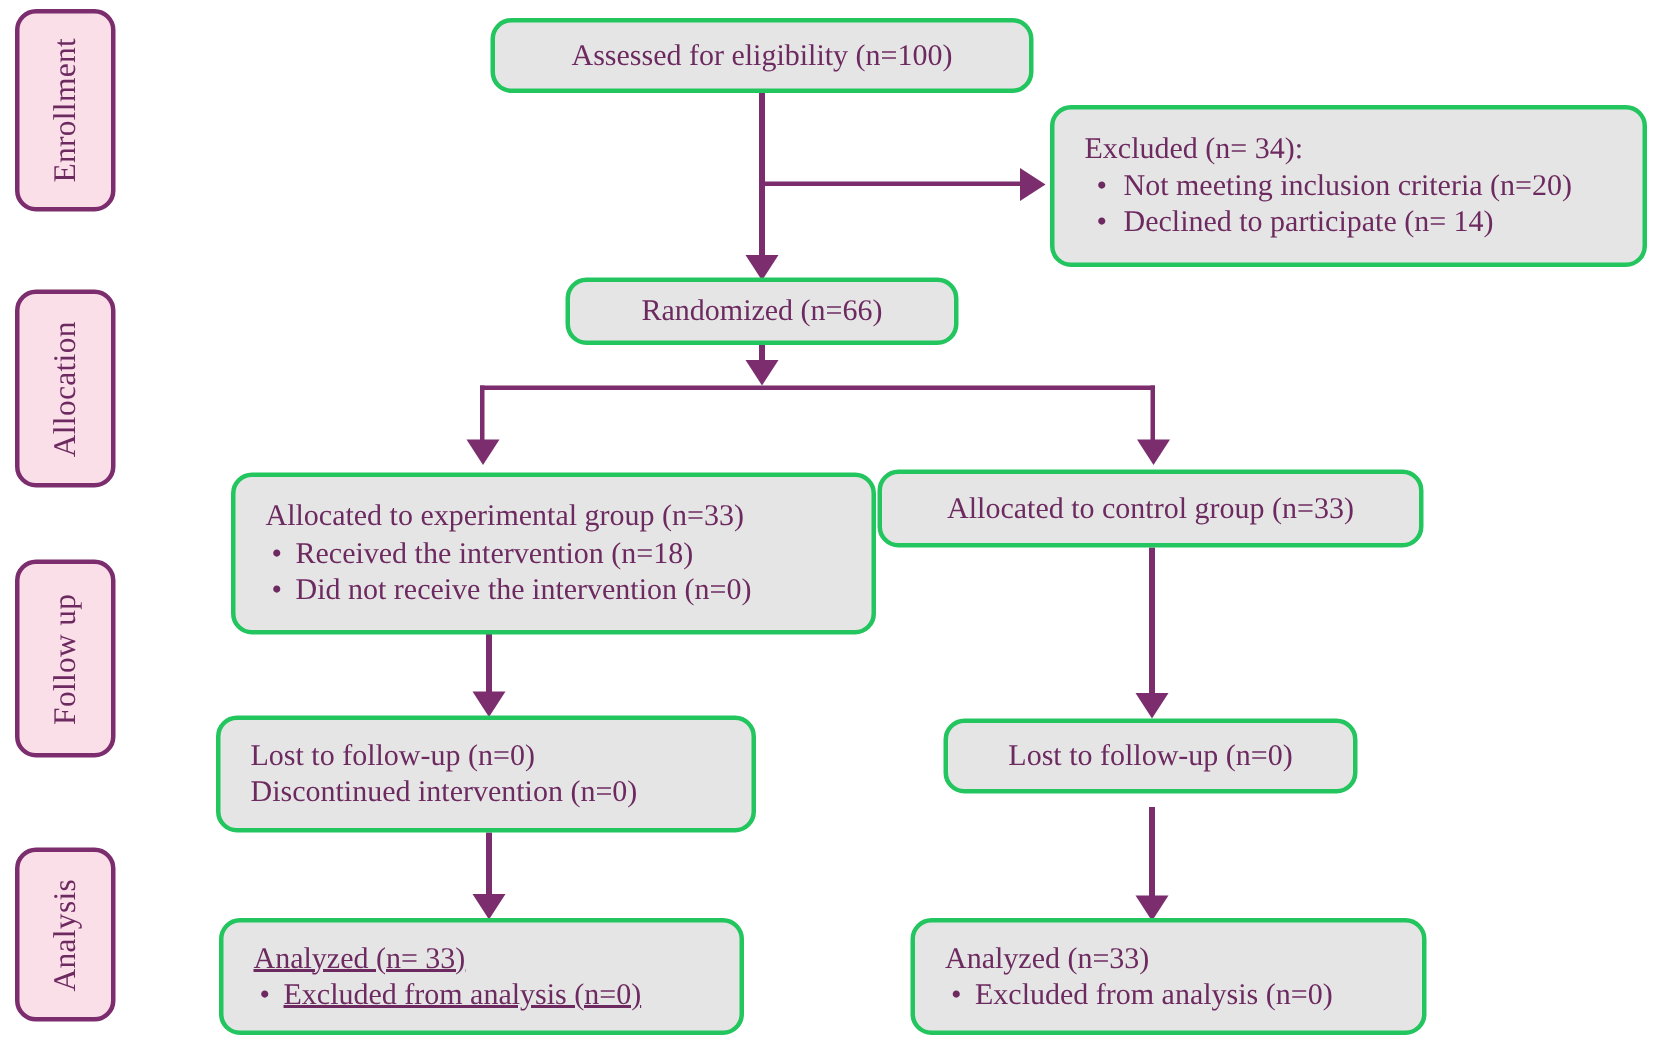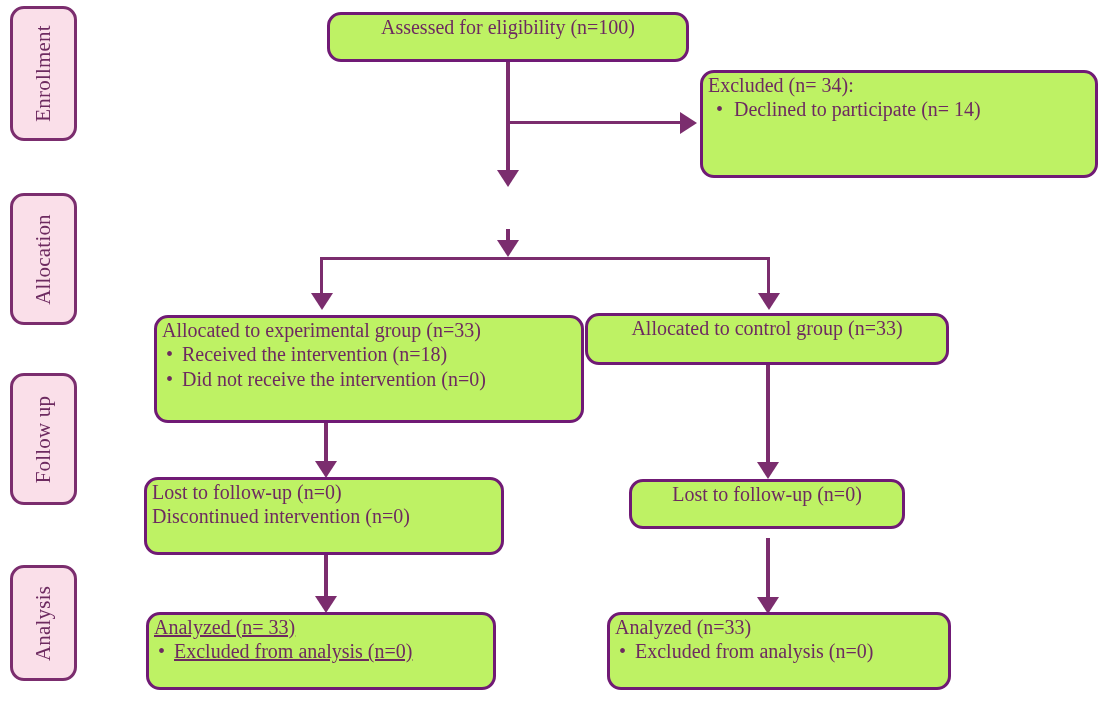--- a/index.html
+++ b/index.html
@@ -11,35 +11,36 @@
     position: relative;
     width: 1109px;
     height: 704px;
     background: #ffffff;
     overflow: hidden;
     font-family: "Liberation Serif", "DejaVu Serif", serif;
   }
   .box {
     position: absolute;
     box-sizing: border-box;
-    background: #bef264;
-    border: 3px solid #701a75;
+    background: #e5e5e5;
+    border: 3px solid #22c55e;
     border-radius: 14px;
     color: #6d2a60;
     display: flex;
     flex-direction: column;
+    justify-content: center;
   }
   .box .line {
     font-size: 20px;
     line-height: 1.22;
     white-space: nowrap;
     color: #6d2a60;
   }
   .box.center .line { text-align: center; }
-  .box.left { padding-left: 5px; }
+  .box.left { padding-left: 20px; }
   .box.left .line { text-align: left; }
 
   
   .bullet {
     position: relative;
     padding-left: 20px;
   }
   .bullet::before {
     content: "\2022";
     position: absolute;
@@ -147,23 +148,27 @@
 
   <div class="vline" style="left:766px; top:538px; width:4px; height:68px;"></div>
   <div class="arrow-down" style="left:757px; top:597px;"></div>
 
   <div class="box center" style="left:327px; top:12px; width:362px; height:50px;">
     <div class="line">Assessed for eligibility (n=100)</div>
   </div>
 
   <div class="box left" style="left:700px; top:70px; width:398px; height:108px;">
     <div class="line">Excluded (n= 34):</div>
+    <div class="line bullet wide">Not meeting inclusion criteria (n=20)</div>
     <div class="line bullet wide">Declined to participate (n= 14)</div>
   </div>
 
+  <div class="box center" style="left:377px; top:185px; width:262px; height:45px;">
+    <div class="line">Randomized (n=66)</div>
+  </div>
 
   <div class="box left" style="left:110px; top:315px; width:430px; height:108px;margin-left:44px;">
     <div class="line">Allocated to experimental group (n=33)</div>
     <div class="line bullet">Received the intervention (n=18)</div>
     <div class="line bullet">Did not receive the intervention (n=0)</div>
   </div>
 
   <div class="box center" style="left:585px; top:313px; width:364px; height:52px;">
     <div class="line">Allocated to control group (n=33)</div>
   </div>

